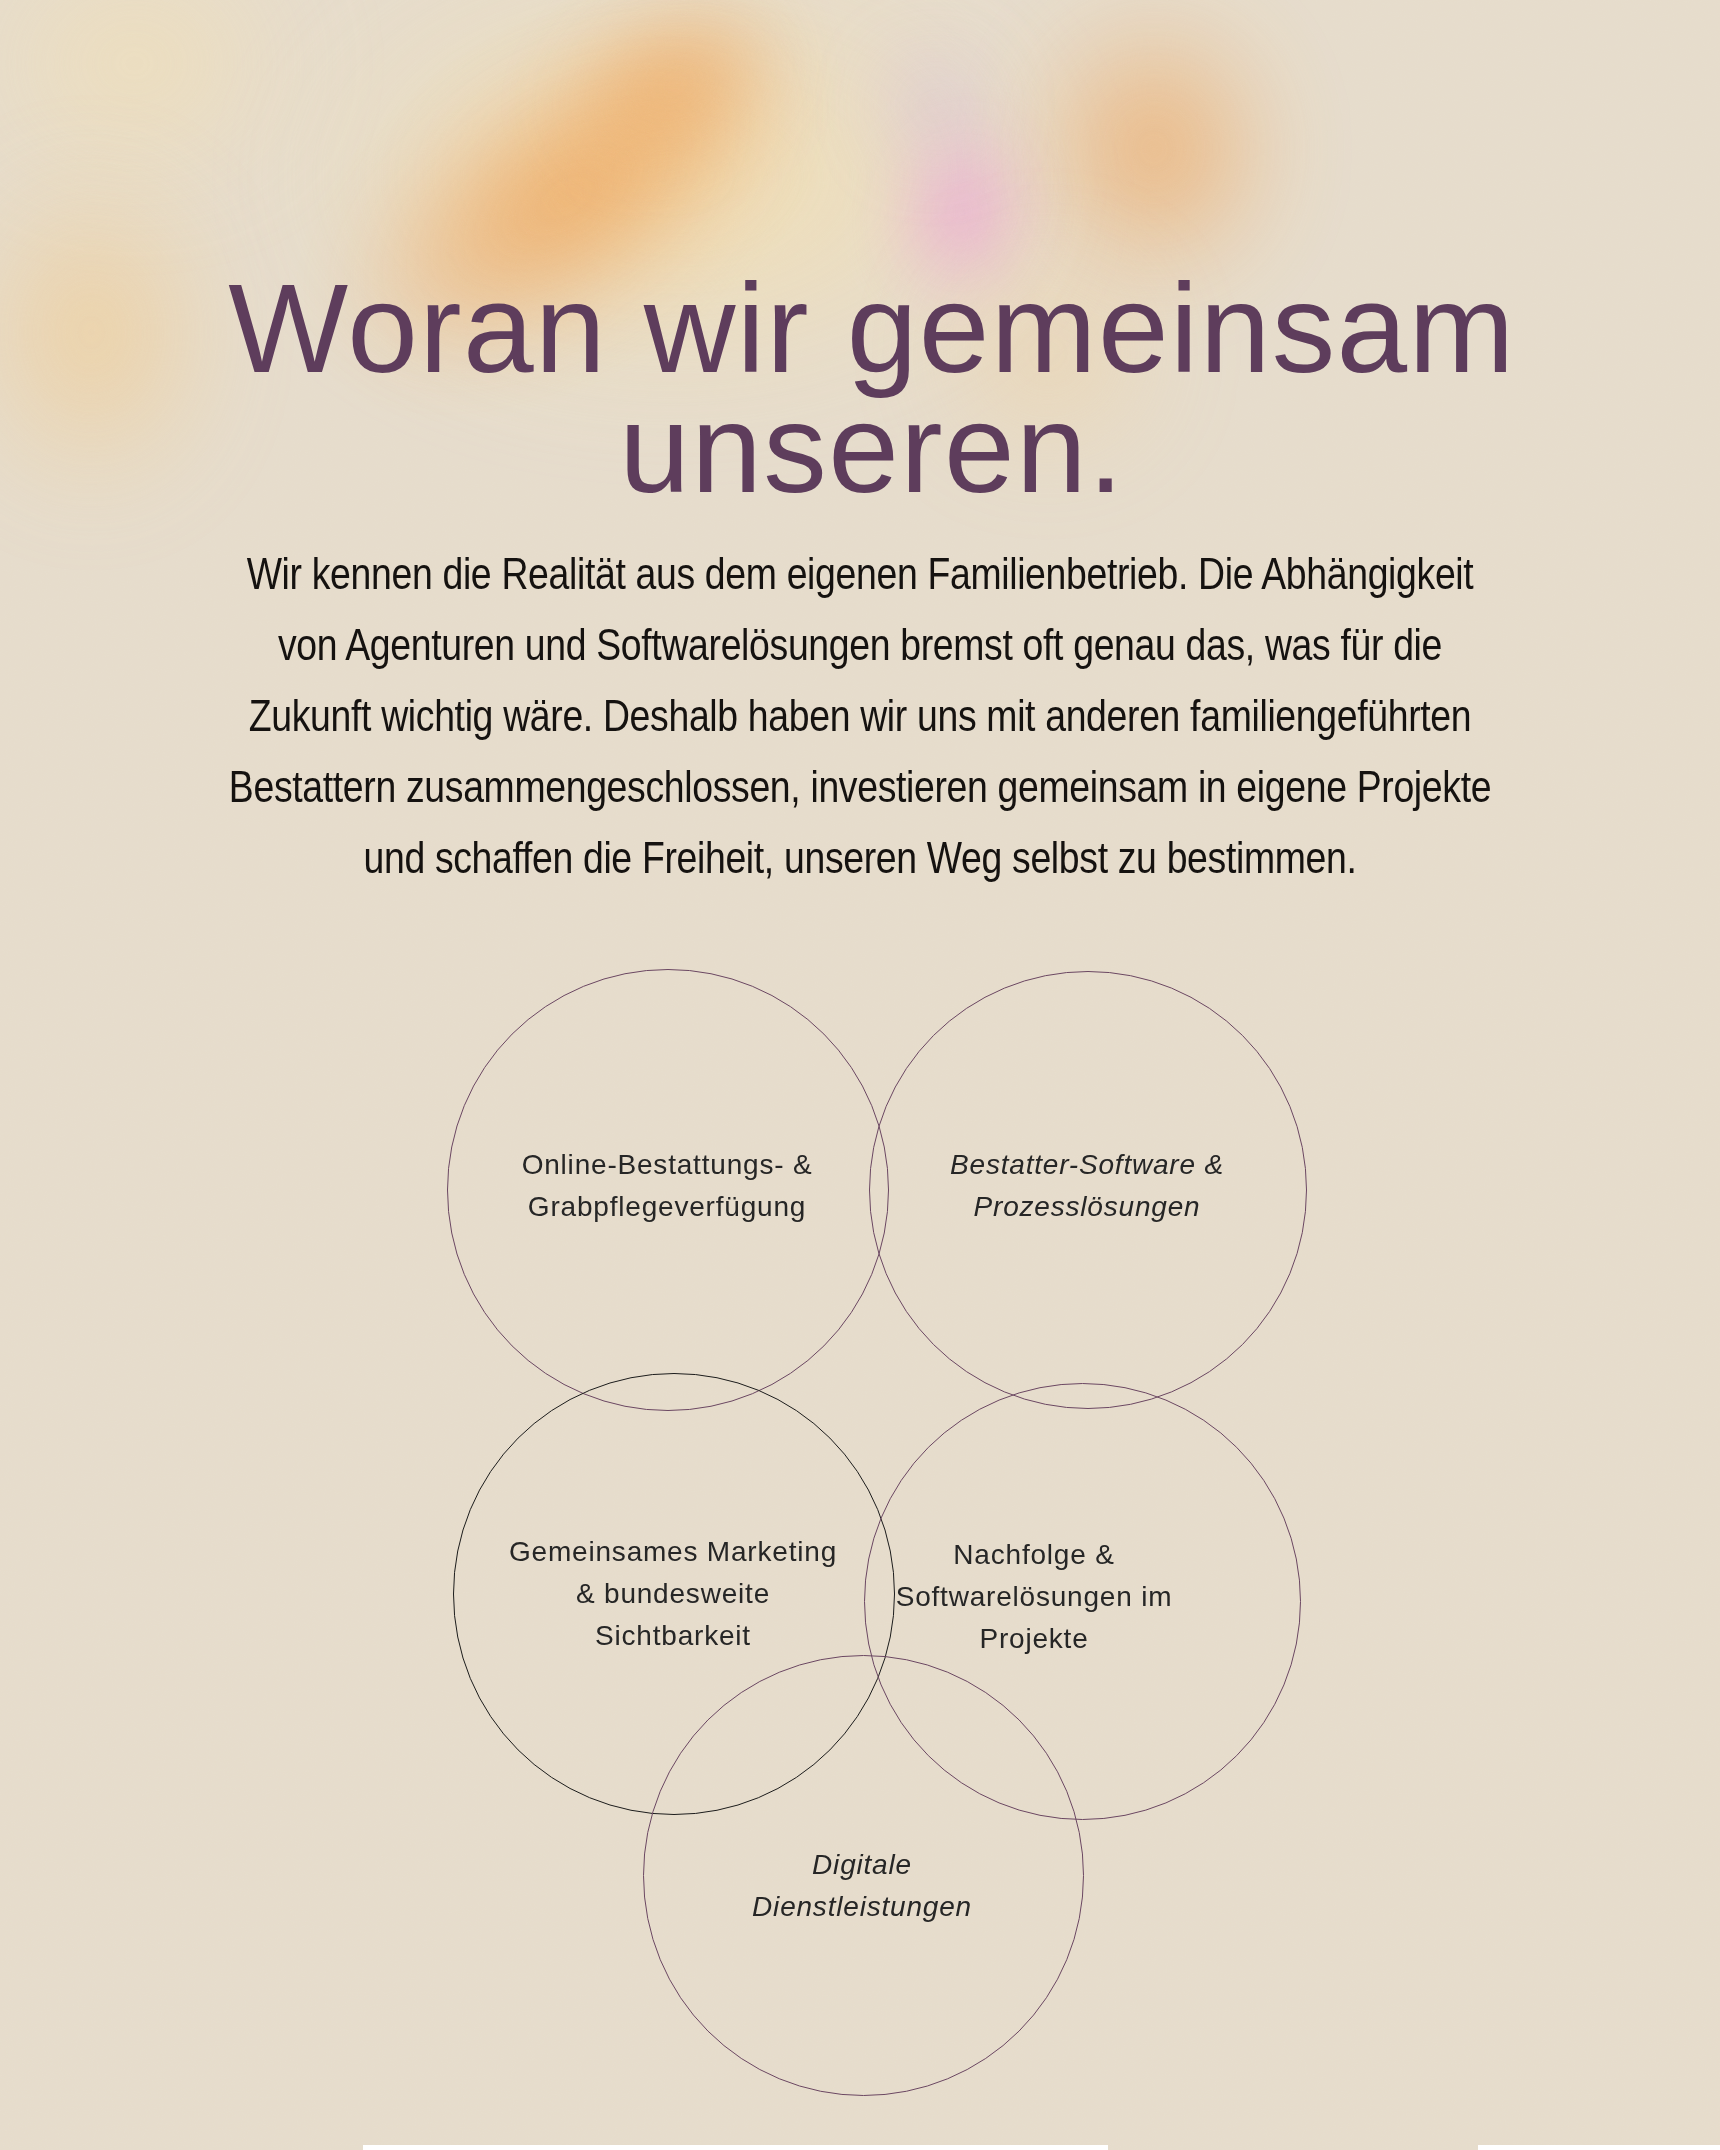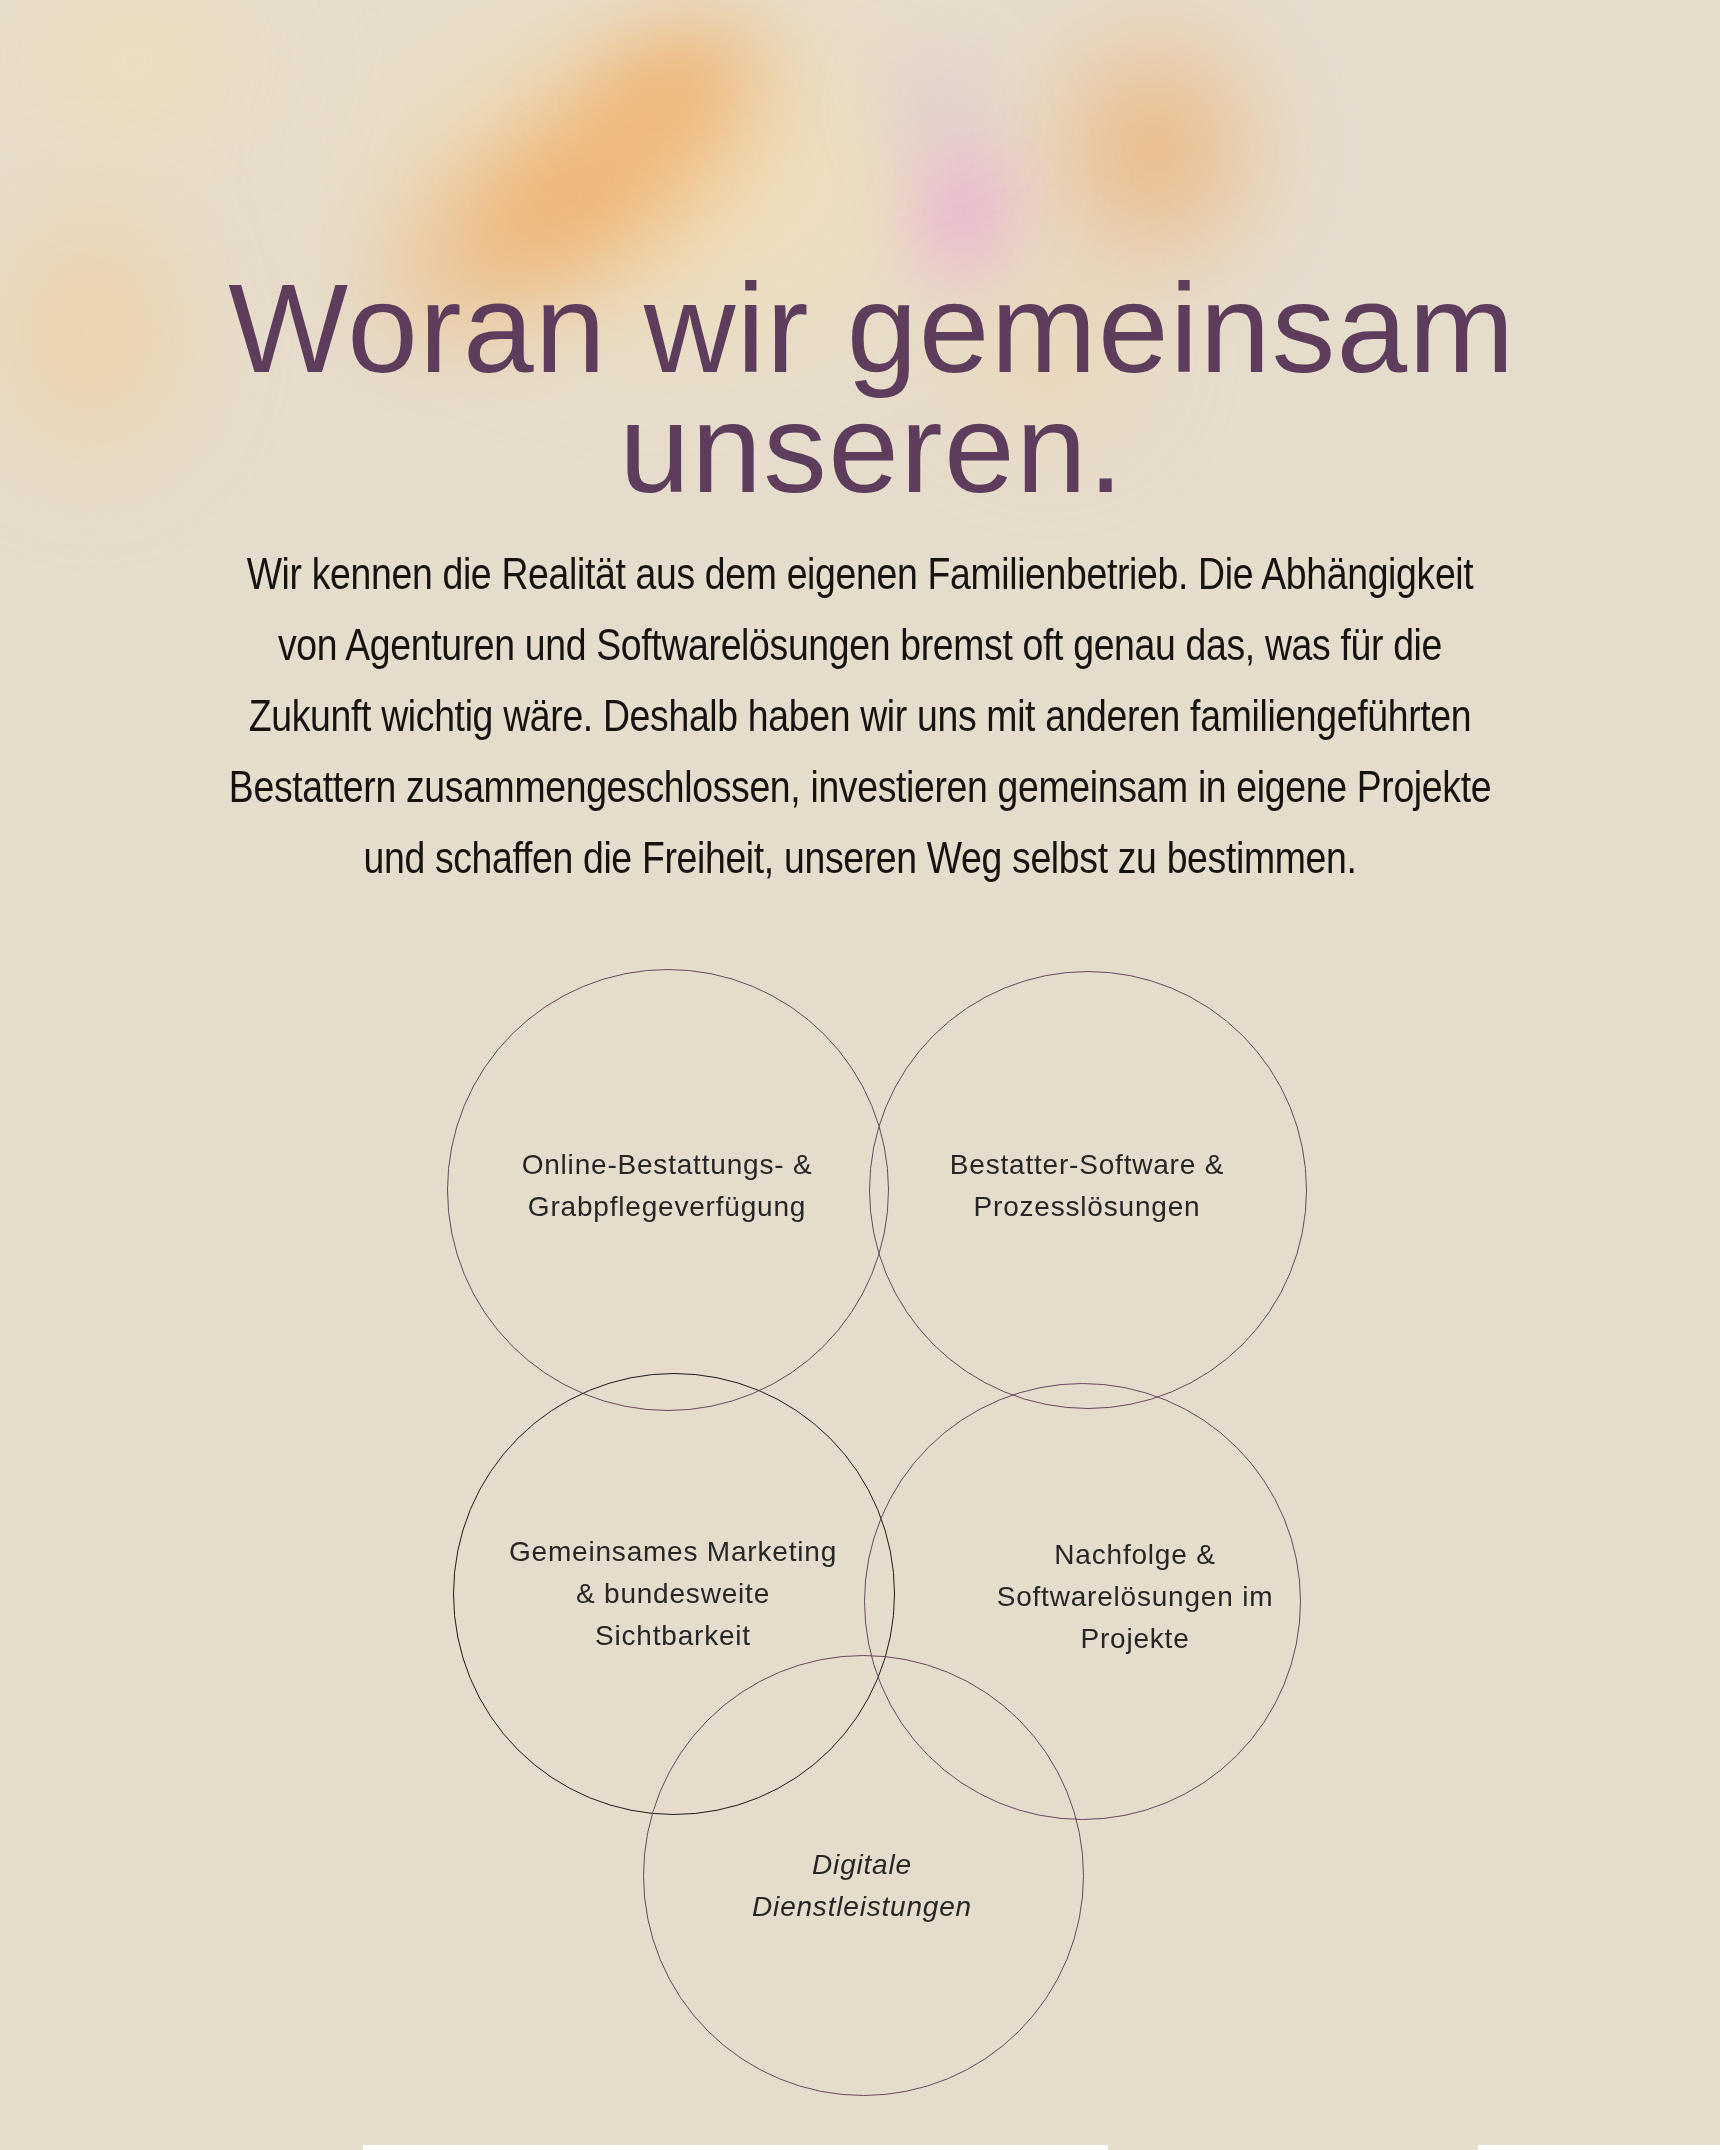--- a/index.html
+++ b/index.html
@@ -59,23 +59,23 @@
   .c3{left:453px; top:1373px;width:440px;height:440px;border-color:var(--circle-stroke-dark,#1c1c1c);}
   .c4{left:864px;top:1383px;width:435px;height:435px;}
   .c5{left:643px; top:1655px;width:439px;height:439px;}
   .clabel{
     position:absolute;z-index:2;transform:translate(-50%,-50%);
     text-align:center;color:var(--label-color,#262626);
     font-size:28px;line-height:42px;letter-spacing:0.8px;
   }
   .clabel div{white-space:nowrap;}
   .l1{left:667px; top:1186px;}
-  .l2{left:1087px;top:1186px;}
+  .l2{left:1087px;top:1186px;font-style:italic;}
   .l3{left:673px; top:1594px;}
-  .l4{left:1135px;top:1597px;}
+  .l4{left:1034px;top:1597px;}
   .l5{left:862px;top:1886px;font-style:italic;}
   
   .strip{position:absolute;z-index:3;top:2145px;height:5.7px;background:var(--strip-color,#ffffff);}
   .s1{left:363px;width:745px;}
   .s2{left:1478px;width:242px;}
 </style>
 </head>
 <body>
 
 <div id="canvas">

